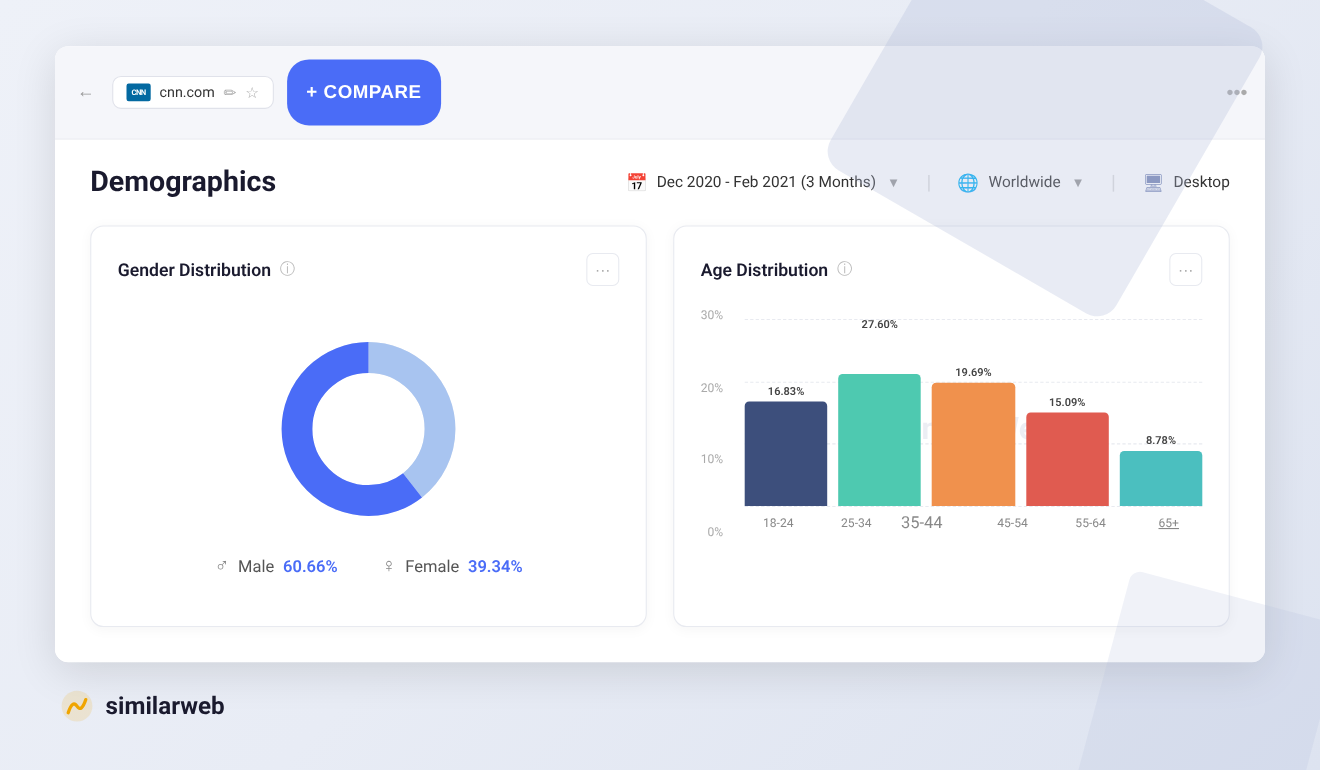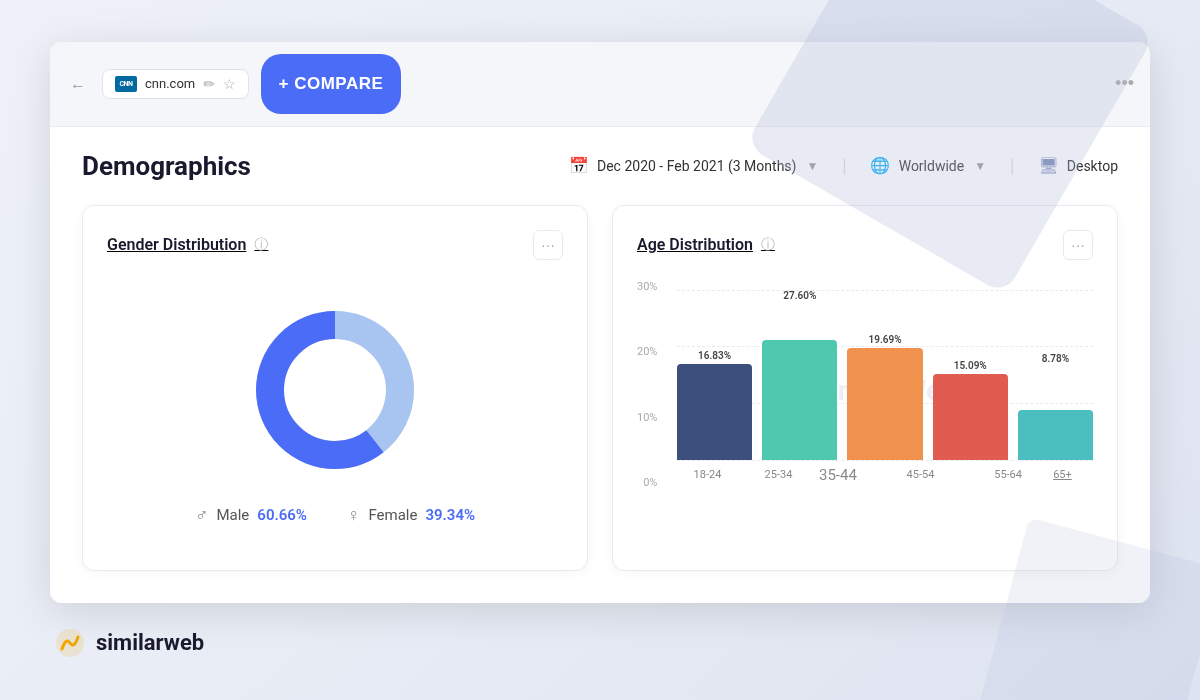--- a/index.html
+++ b/index.html
@@ -181,23 +181,22 @@
     }
 
     .card-header {
       display: flex;
       align-items: center;
       justify-content: space-between;
       margin-bottom: 20px;
     }
     .card-title-row {
       display: flex;
-      align-items: center;
+      align-items: flex-start;
       gap: 8px;
-      text-decoration: underline;
     }
     .card-title {
       font-size: 16px;
       font-weight: 600;
       color: #1a1a2e;
     }
     .info-icon {
       color: #bbb;
       font-size: 14px;
       cursor: pointer;
@@ -429,32 +428,32 @@
                   <div style="width: 100%; border-radius: 4px 4px 0px 0px; background: rgb(78, 201, 176); height: 92%;"></div>
                 </div>
                 <div style="display: flex; flex-direction: column; align-items: center; flex: 1 1 0%; height: 100%; justify-content: flex-end;">
                   <span style="font-size: 10px; color: rgb(68, 68, 68); font-weight: 600; margin-bottom: 3px; white-space: nowrap;">19.69%</span>
                   <div style="width: 100%; border-radius: 4px 4px 0px 0px; background: rgb(240, 145, 77); height: 65.6333%;"></div>
                 </div>
                 <div style="display: flex; flex-direction: column; align-items: center; flex: 1 1 0%; height: 100%; justify-content: flex-end;">
                   <span style="font-size: 10px; color: rgb(68, 68, 68); font-weight: 600; margin-bottom: 3px; white-space: nowrap;">15.09%</span>
                   <div style="width: 100%; border-radius: 4px 4px 0px 0px; background: rgb(224, 91, 80); height: 50.3%;"></div>
                 </div>
-                <div style="display: flex; flex-direction: column; align-items: center; flex: 1 1 0%; height: 100%; justify-content: flex-end; gap: 43px;">
+                <div style="display: flex; flex-direction: column; align-items: center; flex: 1 1 0%; height: 100%; justify-content: flex-end;">
                   <span style="font-size: 10px; color: rgb(68, 68, 68); font-weight: 600; margin-bottom: 3px; white-space: nowrap;">8.78%</span>
                   <div style="width: 100%; border-radius: 4px 4px 0px 0px; background: rgb(75, 191, 191); height: 29.2667%;"></div>
                 </div>
               </div>
 
             <div id="x-labels" style="display:flex;gap:10px;height:30px;align-items:center;">
                 <div style="flex: 1 1 0%; text-align: center; font-size: 11px; color: rgb(136, 136, 136);">18-24</div>
                 <div style="flex: 1 1 0%; text-align: center; font-size: 11px; color: rgb(136, 136, 136);">25-34</div>
                 <div style="flex: 1 1 0%; font-size: 15px; color: rgb(136, 136, 136);">35-44</div>
                 <div style="flex: 1 1 0%; text-align: center; font-size: 11px; color: rgb(136, 136, 136);">45-54</div>
-                <div style="flex: 1 1 0%; text-align: right; font-size: 11px; color: rgb(136, 136, 136);">55-64</div>
+                <div style="flex: 1 1 0%; text-align: center; font-size: 11px; color: rgb(136, 136, 136);">55-64</div>
                 <div style="flex: 1 1 0%; text-align: center; font-size: 11px; color: rgb(136, 136, 136); text-decoration: underline;">65+</div>
               </div>
           </div>
         </div>
       </div>
 
     </div>
   </div>
 </div>
 

